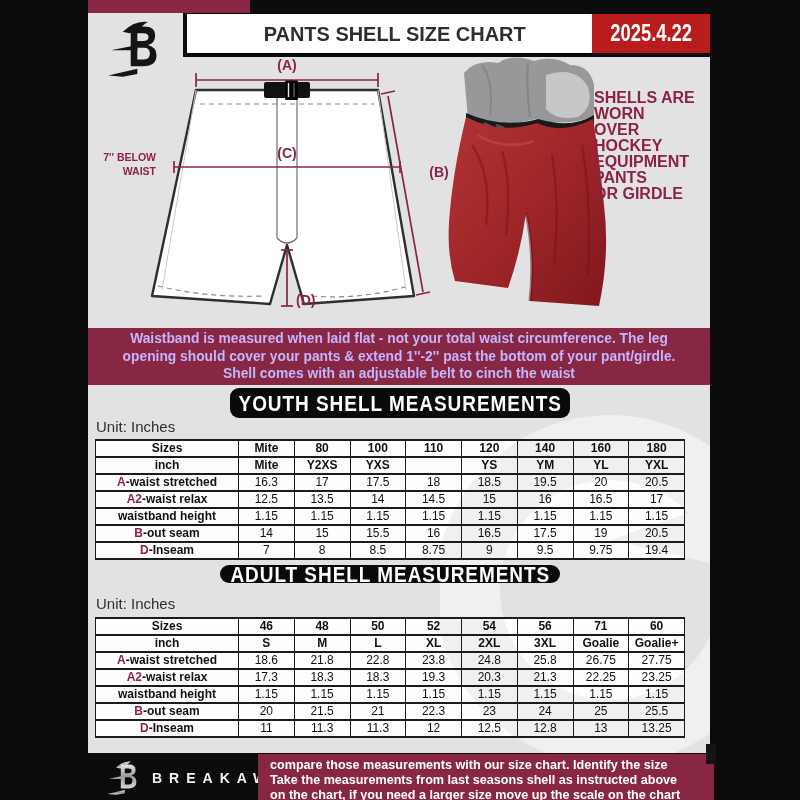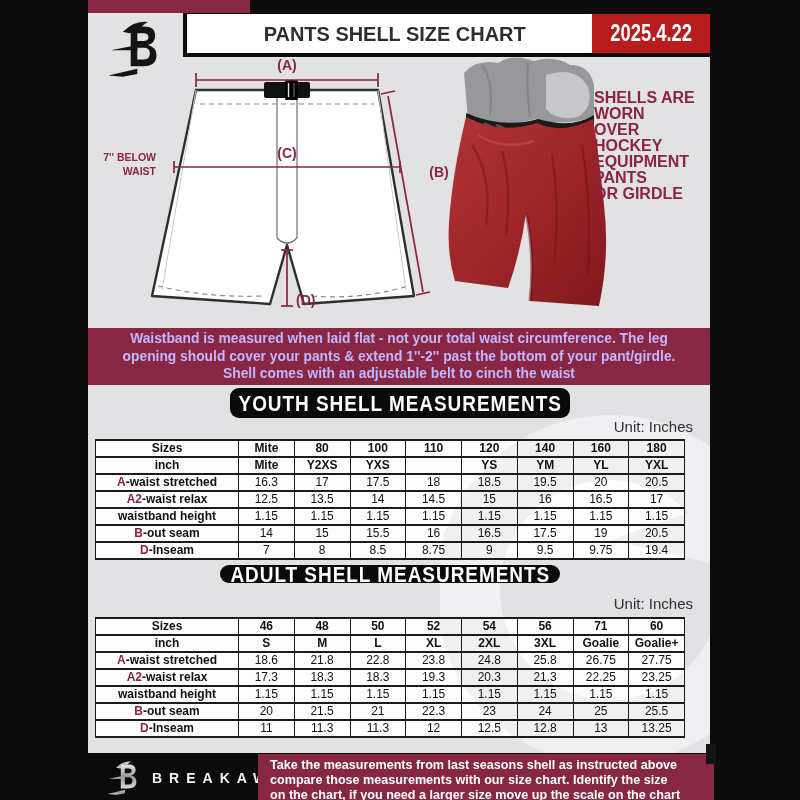--- a/index.html
+++ b/index.html
@@ -39,21 +39,21 @@
                    color:#c4b5fd; font-size:13.8px; font-weight:600; text-align:center;
                    display:flex; flex-direction:column; justify-content:center; line-height:17.5px; }
 
   
   .section-banner { background:#0a0a0a; border-radius:9px; z-index:6;
                     display:flex; align-items:center; justify-content:center; }
   #youth-banner { left:230px; top:388px; width:340px; height:30px; }
   #adult-banner { left:220px; top:565px; width:340px; height:18px; }
   .section-banner .t { color:#fff; font-size:20px; font-weight:700; letter-spacing:1px;
                        display:inline-block; transform:scale(0.95,1.12); white-space:nowrap; }
-  .unit-label { left:71px; width:622px; text-align:right; z-index:6;
+  .unit-label { left:96px; width:622px; text-align:left; z-index:6;
                 color:#2f2f31; font-size:15px; }
   #youth-unit { top:418px; }
   #adult-unit { top:595px; }
 
   
   .table-bg { left:95px; width:590px; height:121px; background:#fdfdfe; z-index:1; }
   #youth-table-bg { top:439px; }
   #adult-table-bg { top:617px; }
   table.size { position:absolute; left:95px; width:590px; z-index:6;
                border-collapse:collapse; table-layout:fixed; }
@@ -388,18 +388,18 @@
     <g fill="url(#silver)">
       <path d="M30,24 Q48,6 68,9 Q58,14 56,22 L40,26 Z"></path>
       <polygon points="12,52 52,44 52,52"></polygon>
       <polygon points="8,90 52,80 52,88 30,92"></polygon>
       <path fill-rule="evenodd" d="M42,16 h20 q17,0 17,14 q0,11 -11,14 q13,3 13,16 q0,16 -20,16 h-19 z
         M52,26 v12 h9 q8,0 8,-6 q0,-6 -8,-6 z M52,48 v18 h10 q9,0 9,-9 q0,-9 -9,-9 z"></path>
     </g>
   </svg>
   <div class="abs" id="footer-brand">BREAKAWAY</div>
   <div class="abs" id="footer-note">
+    <div>compare those measurements with our size chart. Identify the size</div>
     <div>Take the measurements from last seasons shell as instructed above</div>
-    <div>compare those measurements with our size chart. Identify the size</div>
     <div>on the chart, if you need a larger size move up the scale on the chart</div>
   </div>
 
 </div>
 
 </body></html>

